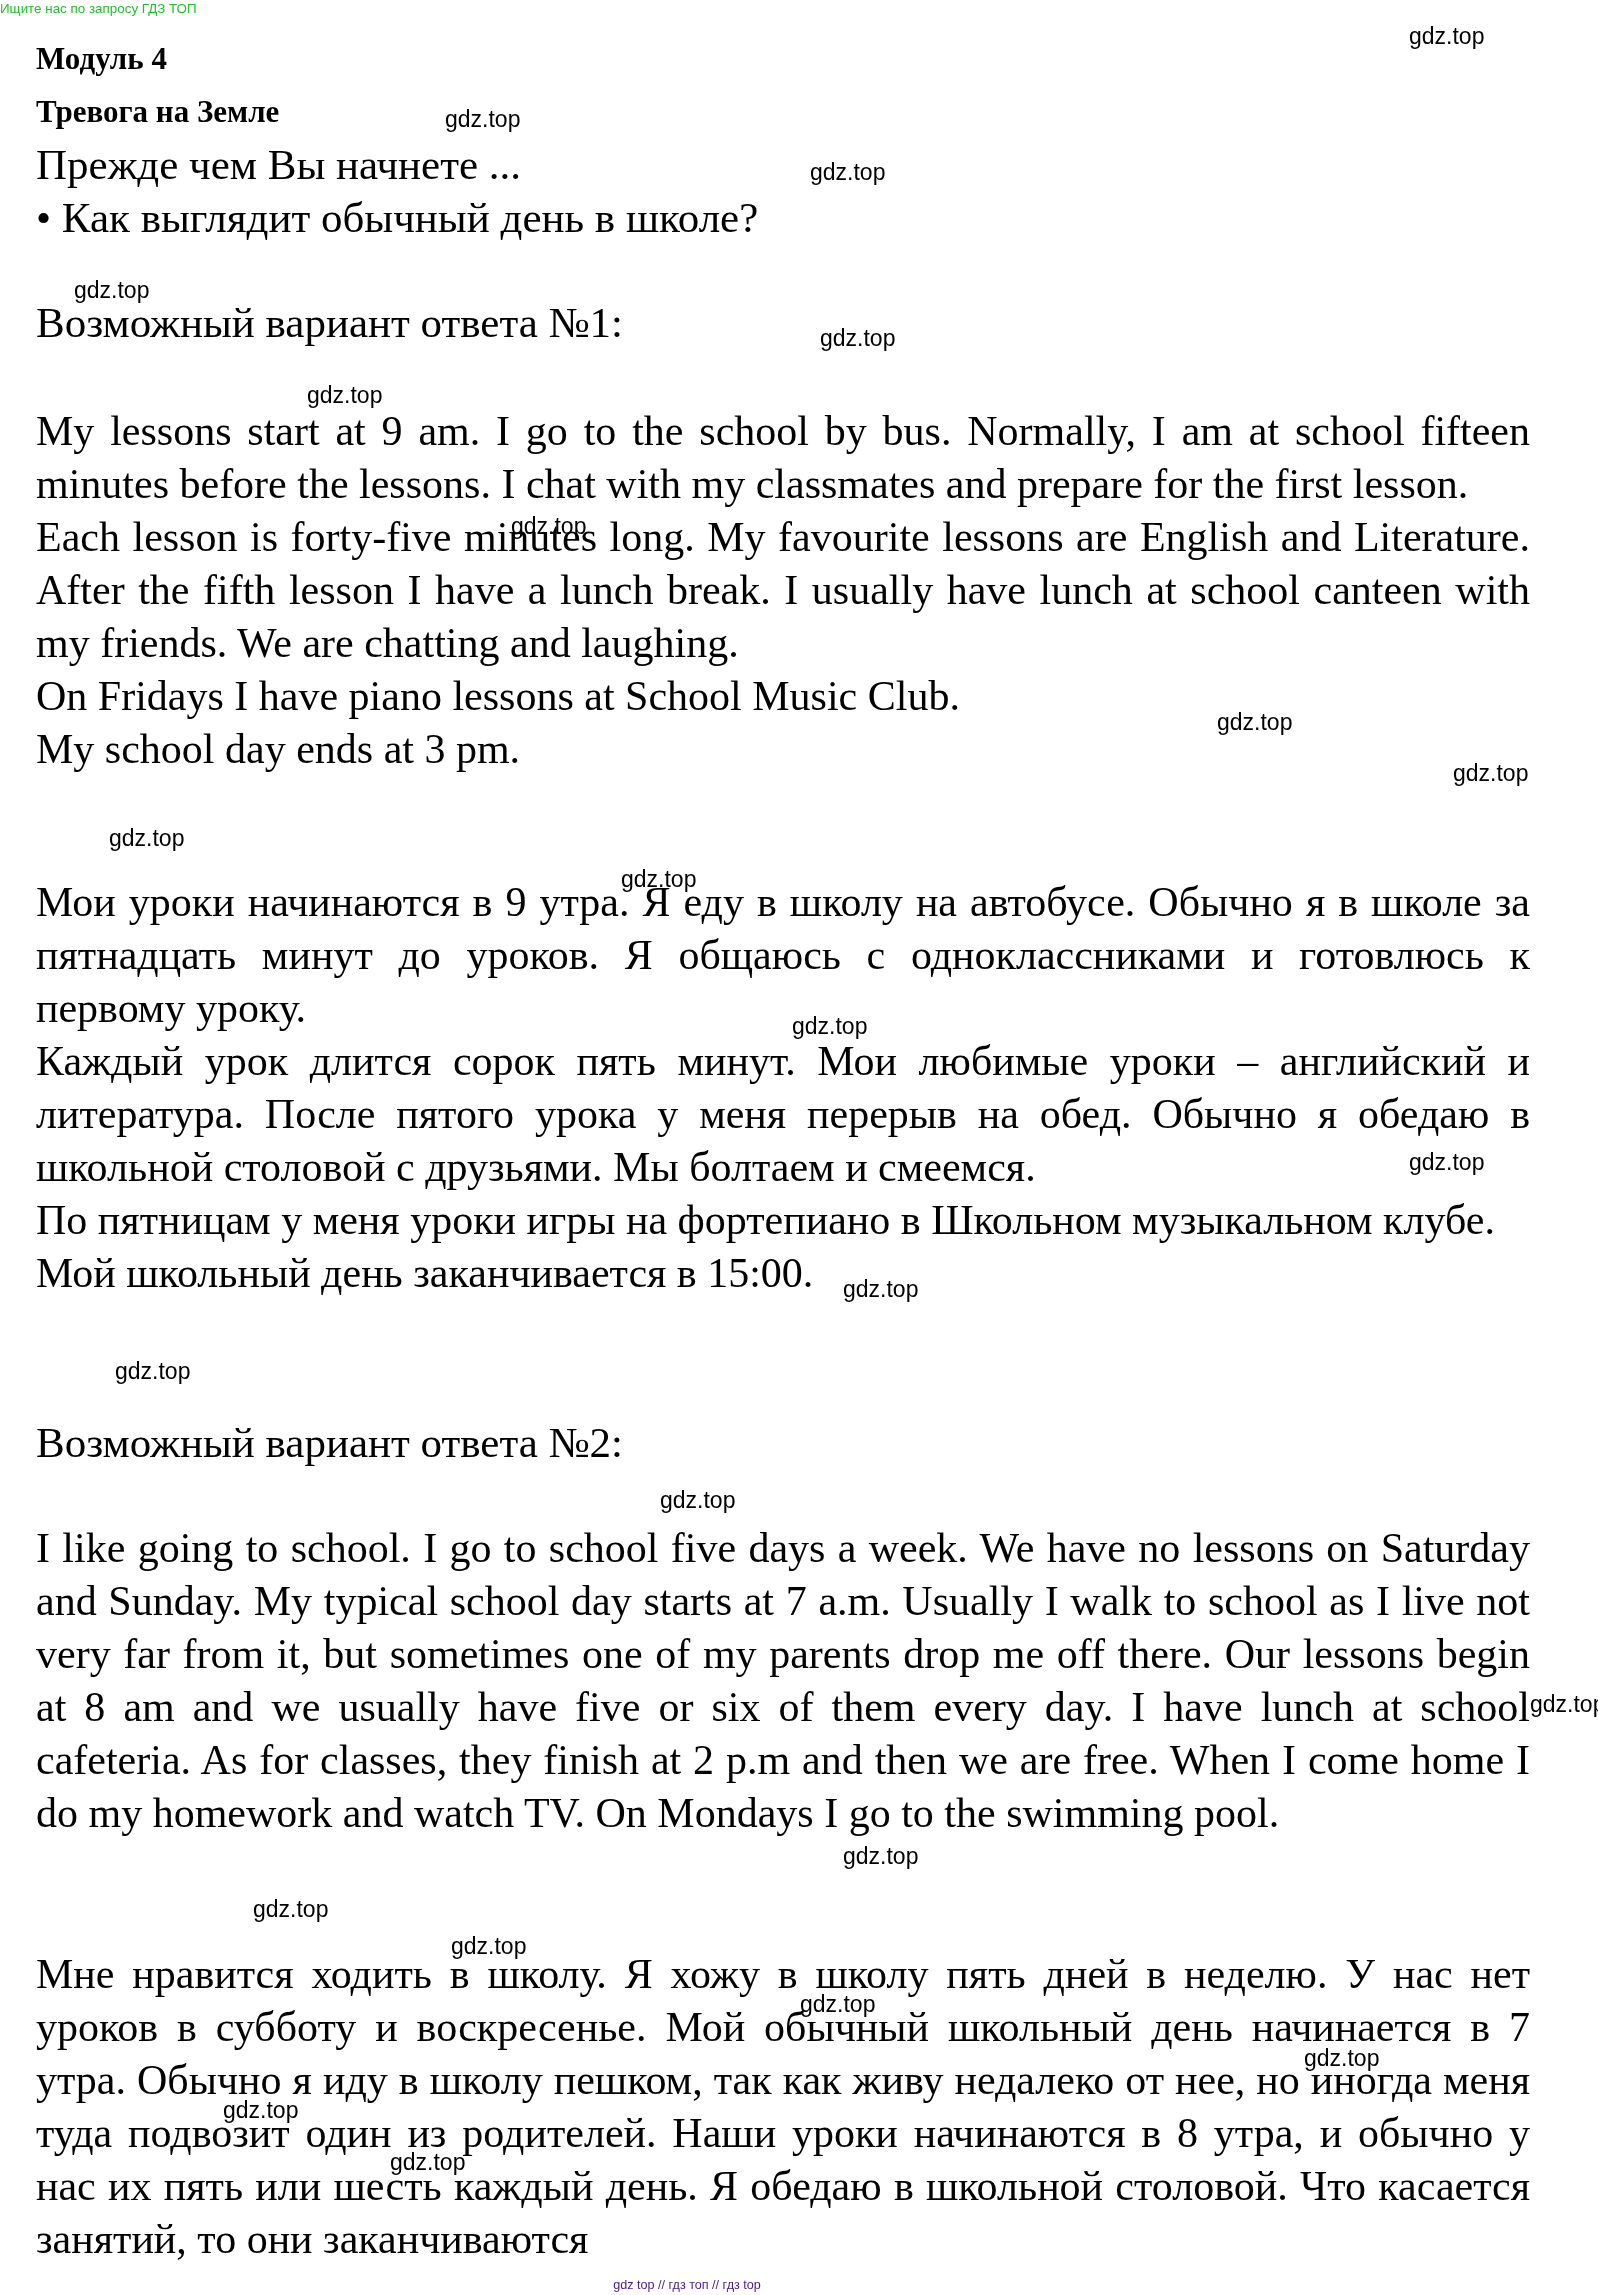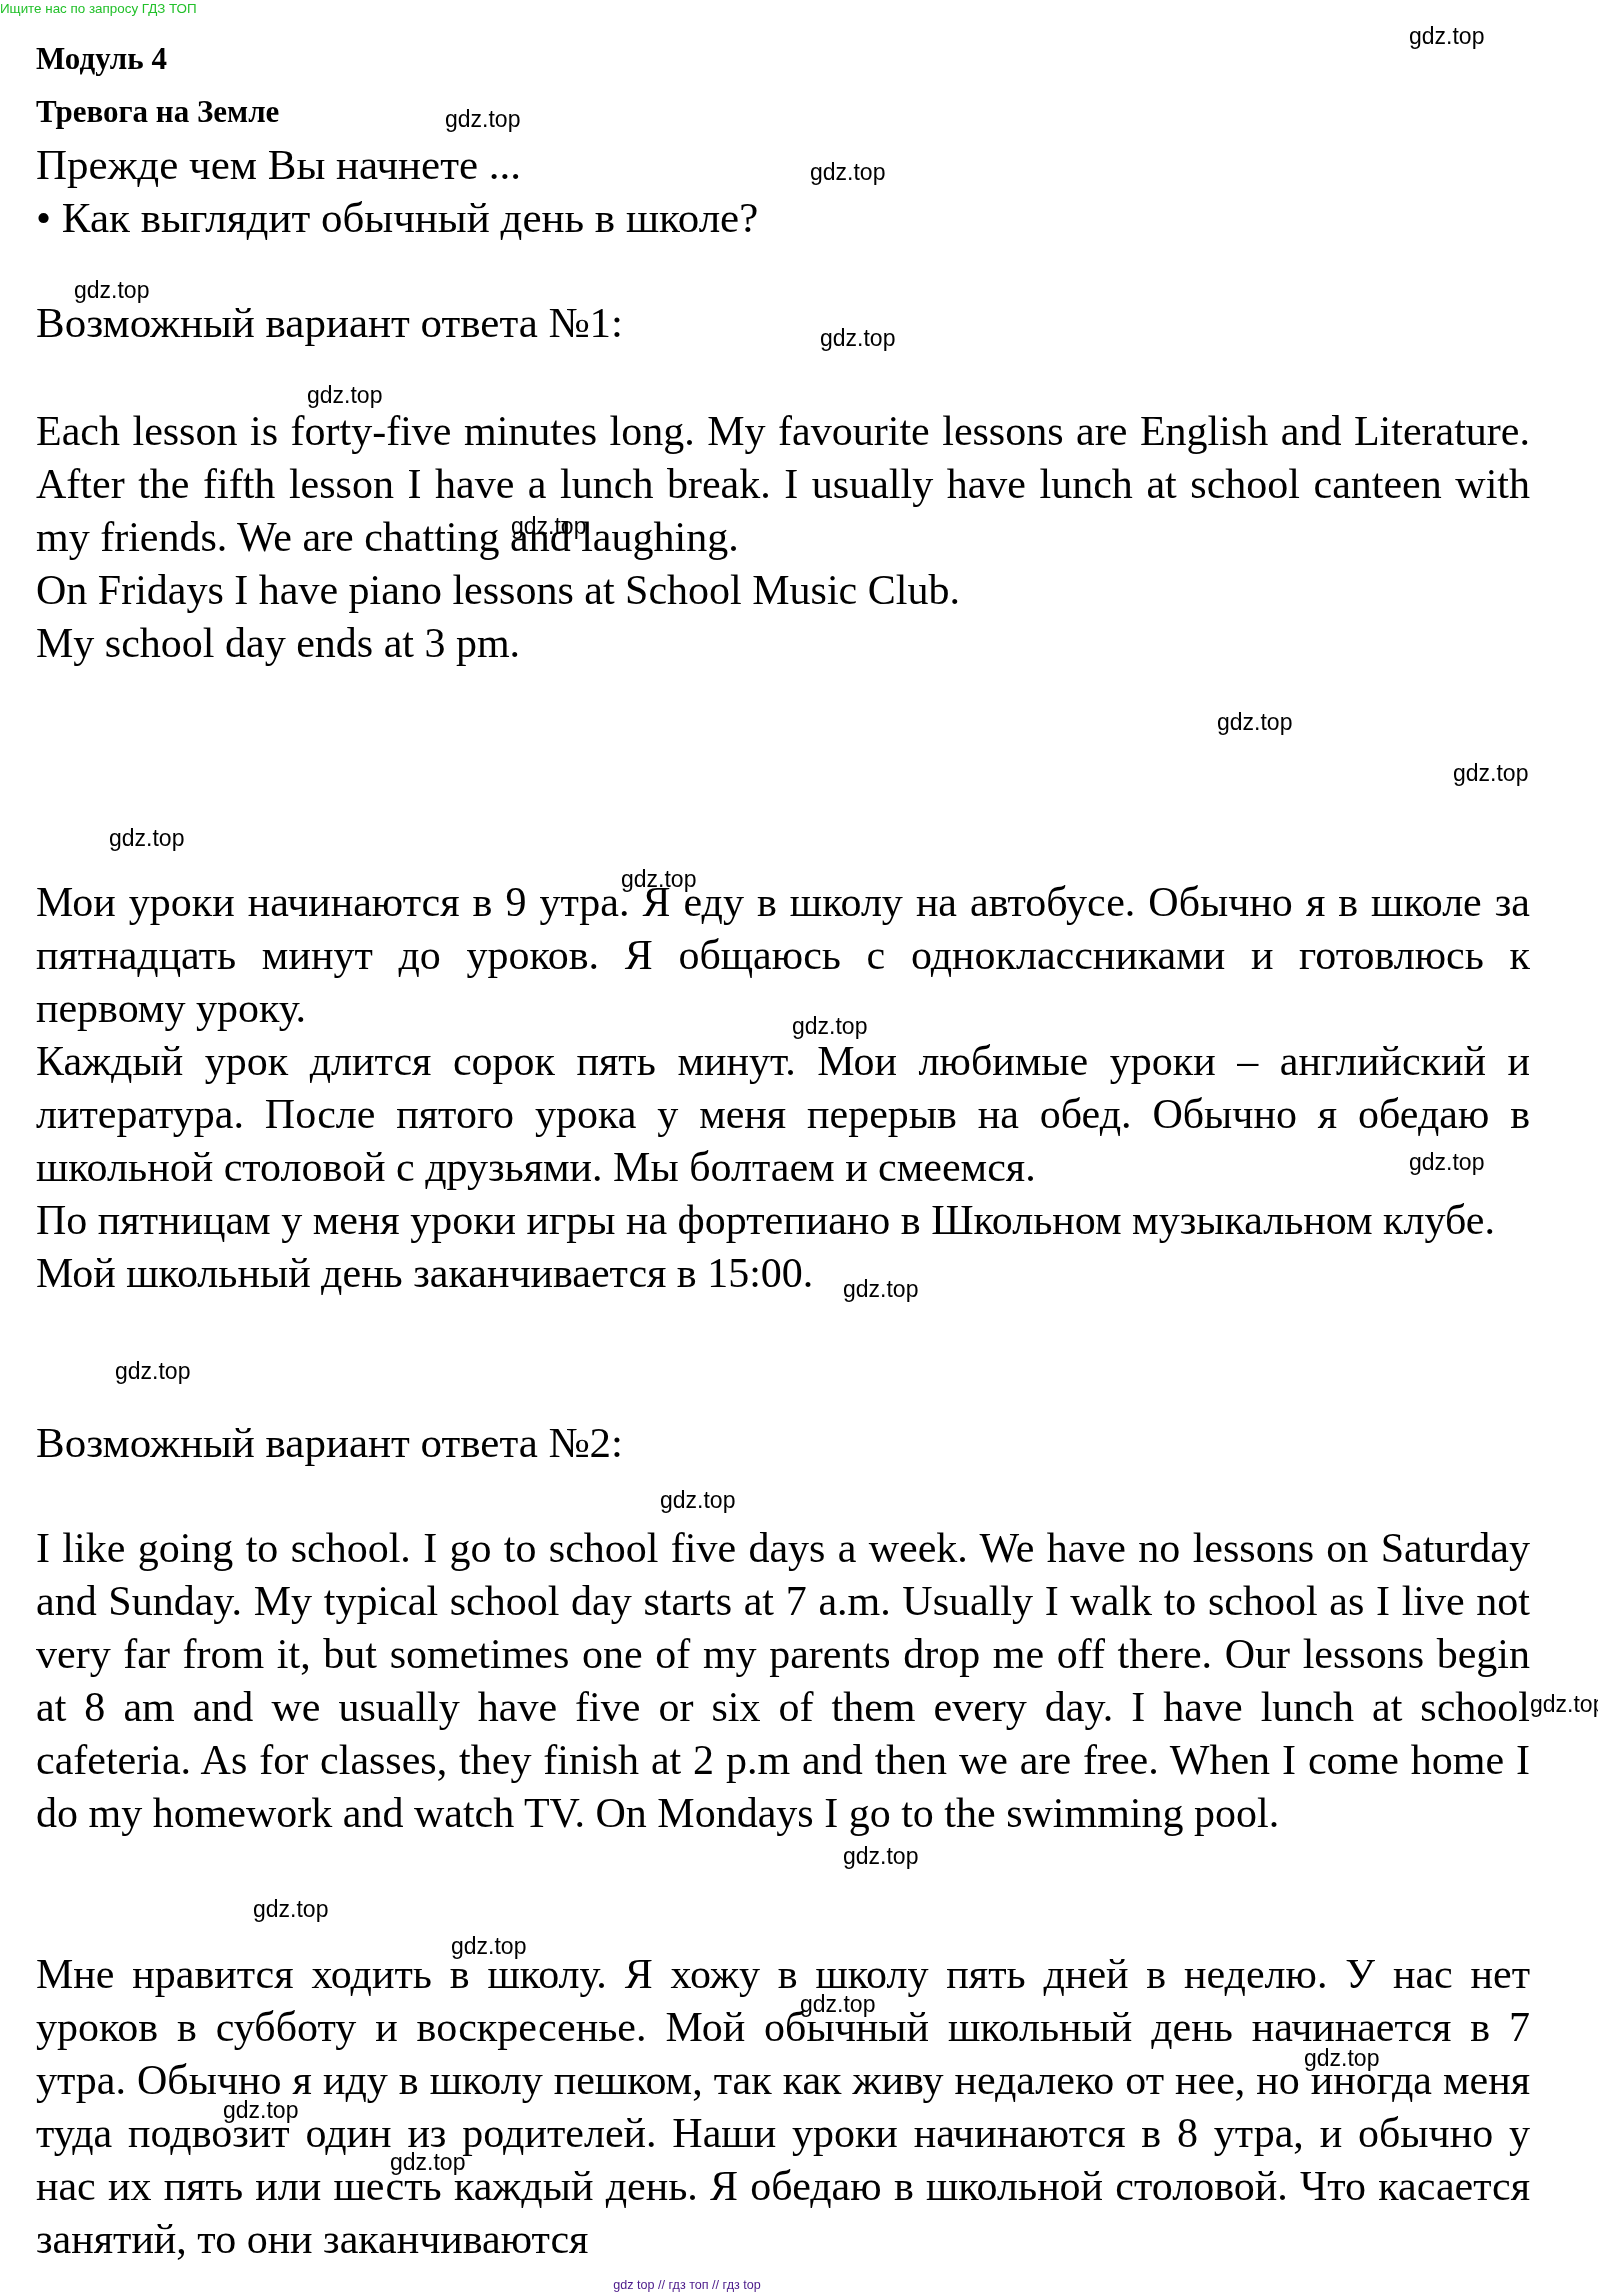--- a/index.html
+++ b/index.html
@@ -21,20 +21,21 @@
 <div class="top-banner"><span style="color:#22c02a">Ищите нас по запросу ГДЗ ТОП</span></div>
 
 <div class="serif h-bold" style="top:33px">Модуль 4</div>
 <div class="serif h-bold" style="top:86px">Тревога на Земле</div>
 <div class="serif h-reg" style="top:139px">Прежде чем Вы начнете ...</div>
 <div class="serif h-reg" style="top:192px">• Как выглядит обычный день в школе?</div>
 
 <div class="serif h-reg" style="top:297px">Возможный вариант ответа №1:</div>
 
 <div class="serif para" style="top:405px">
+  <p>My lessons start at 9 am. I go to the school by bus. Normally, I am at school fifteen minutes before the lessons. I chat with my classmates and prepare for the first lesson.</p>
   <p>Each lesson is forty-five minutes long. My favourite lessons are English and Literature. After the fifth lesson I have a lunch break. I usually have lunch at school canteen with my friends. We are chatting and laughing.</p>
   <p>On Fridays I have piano lessons at School Music Club.</p>
   <p>My school day ends at 3 pm.</p>
 </div>
 
 <div class="serif para" style="top:876px">
   <p>Мои уроки начинаются в 9 утра. Я еду в школу на автобусе. Обычно я в школе за пятнадцать минут до уроков. Я общаюсь с одноклассниками и готовлюсь к первому уроку.</p>
   <p>Каждый урок длится сорок пять минут. Мои любимые уроки – английский и литература. После пятого урока у меня перерыв на обед. Обычно я обедаю в школьной столовой с друзьями. Мы болтаем и смеемся.</p>
   <p>По пятницам у меня уроки игры на фортепиано в Школьном музыкальном клубе.</p>
   <p>Мой школьный день заканчивается в 15:00.</p>

